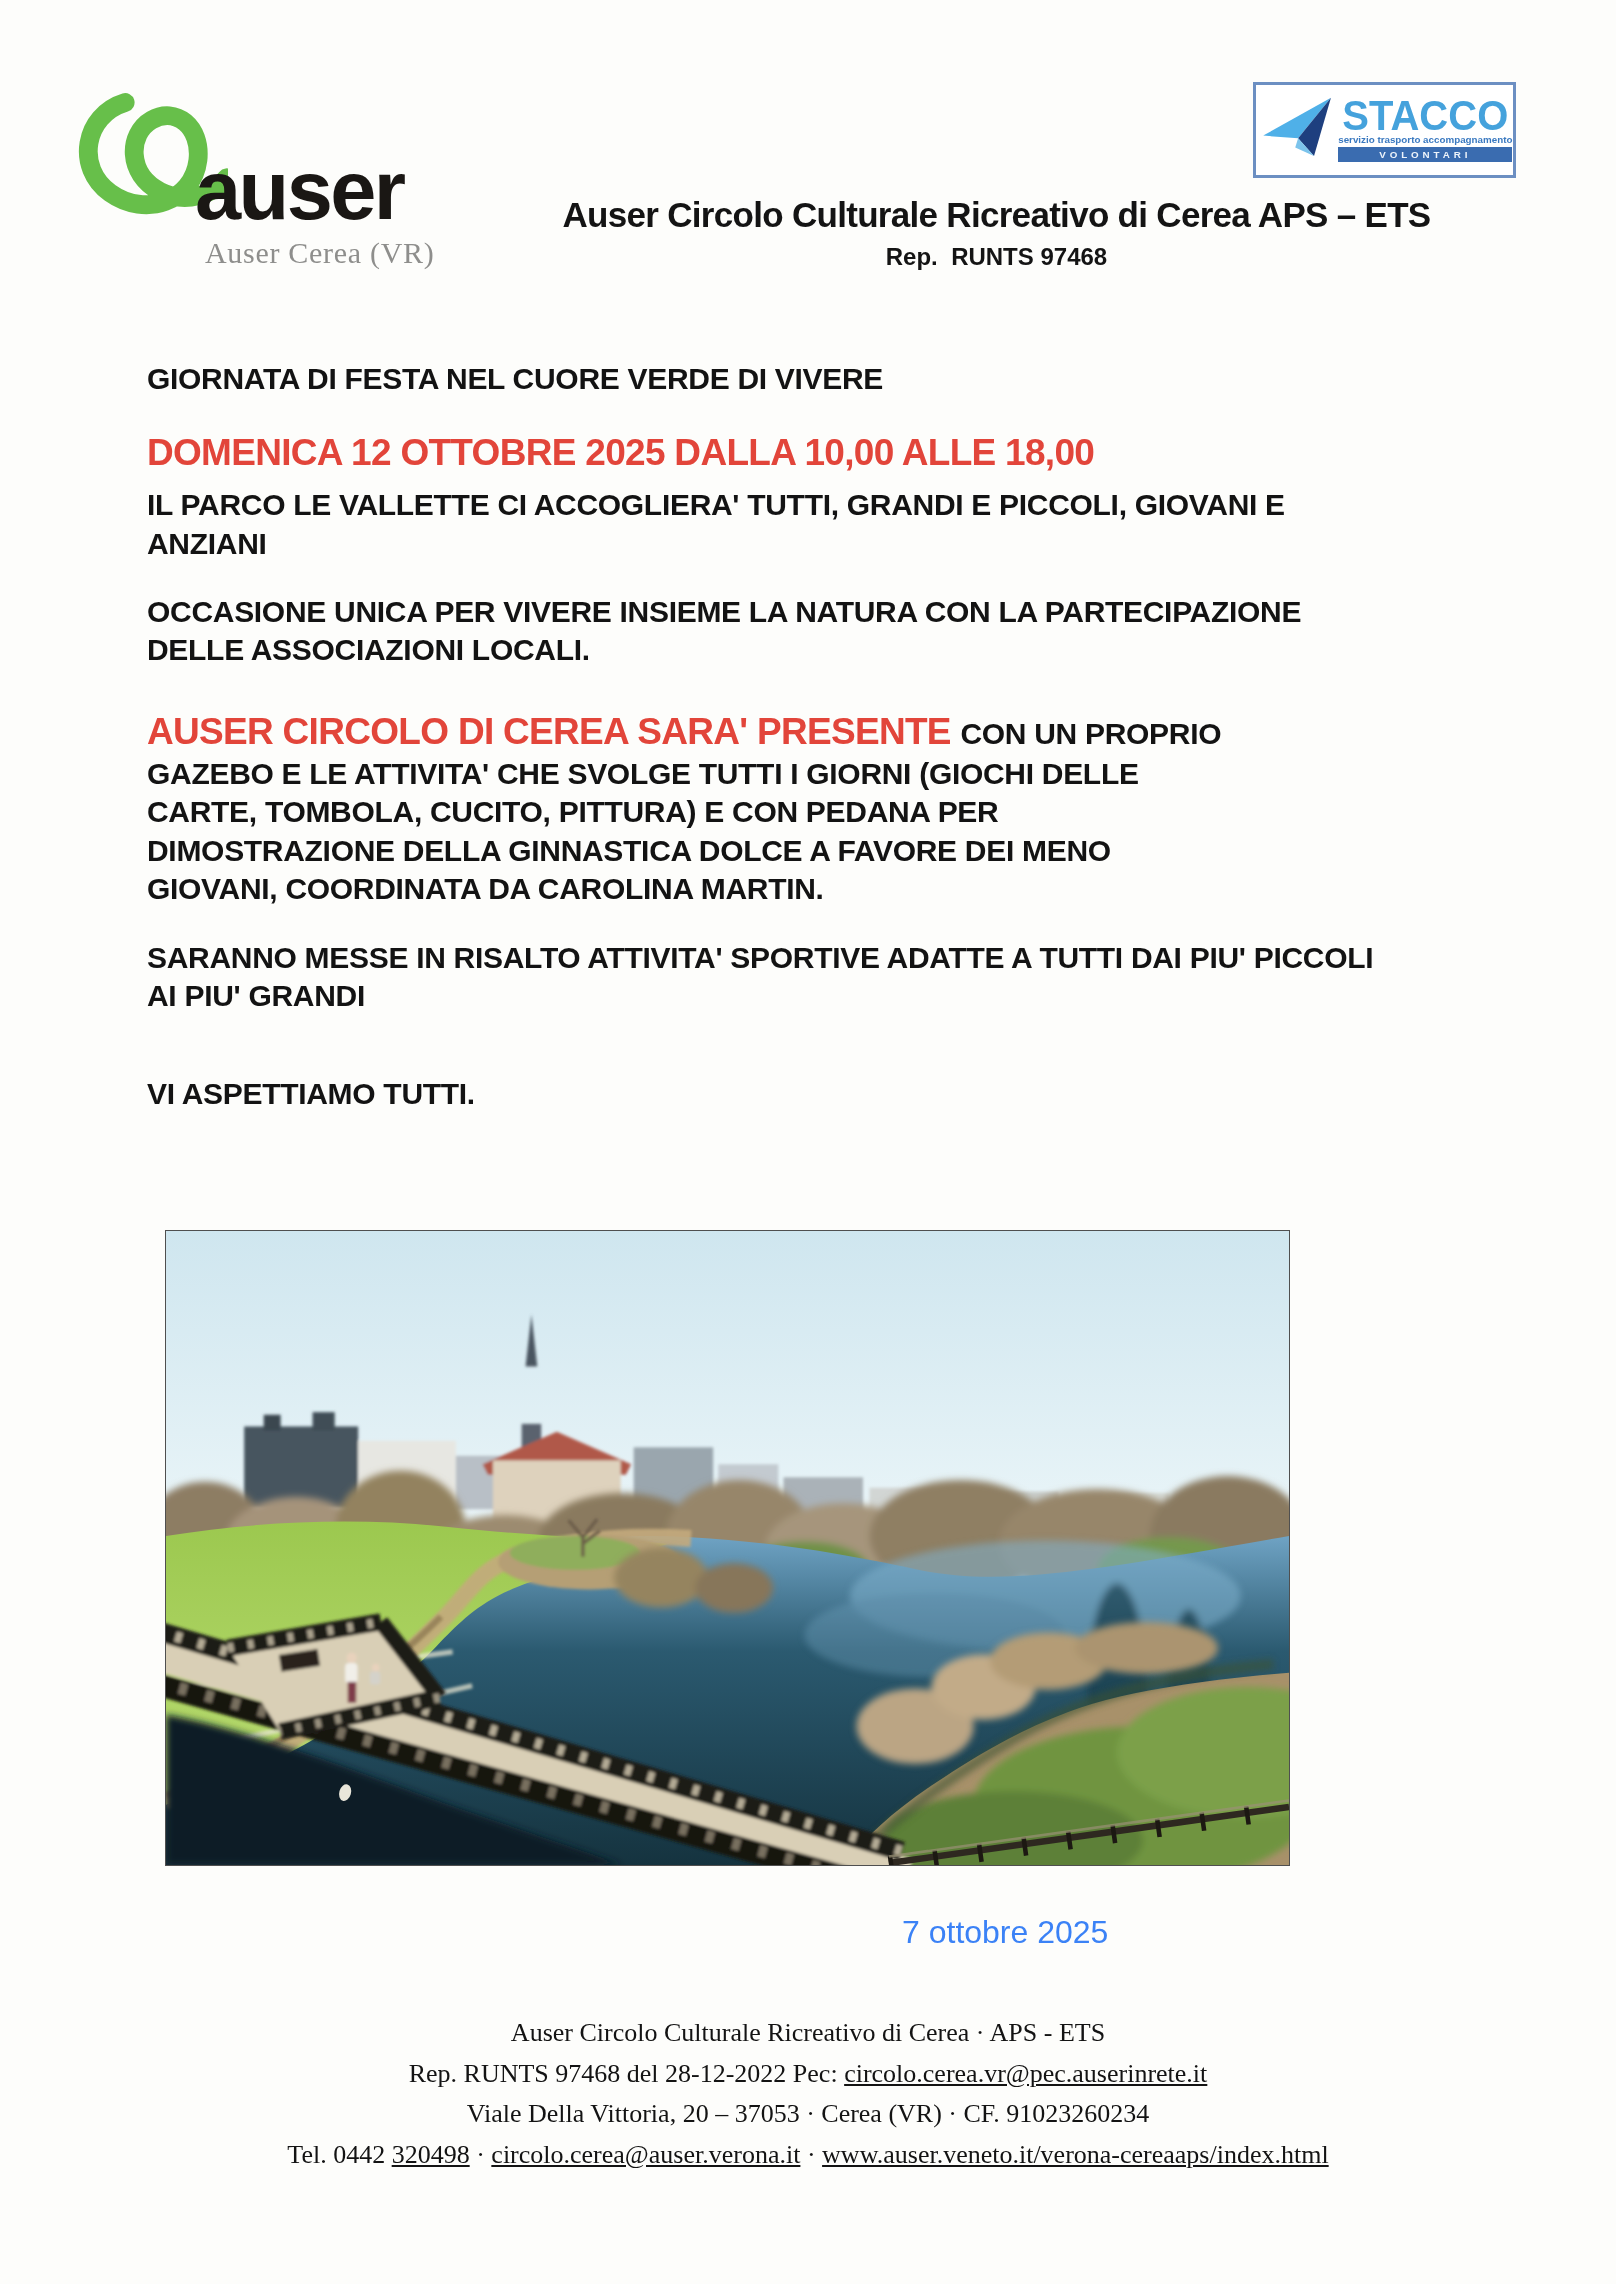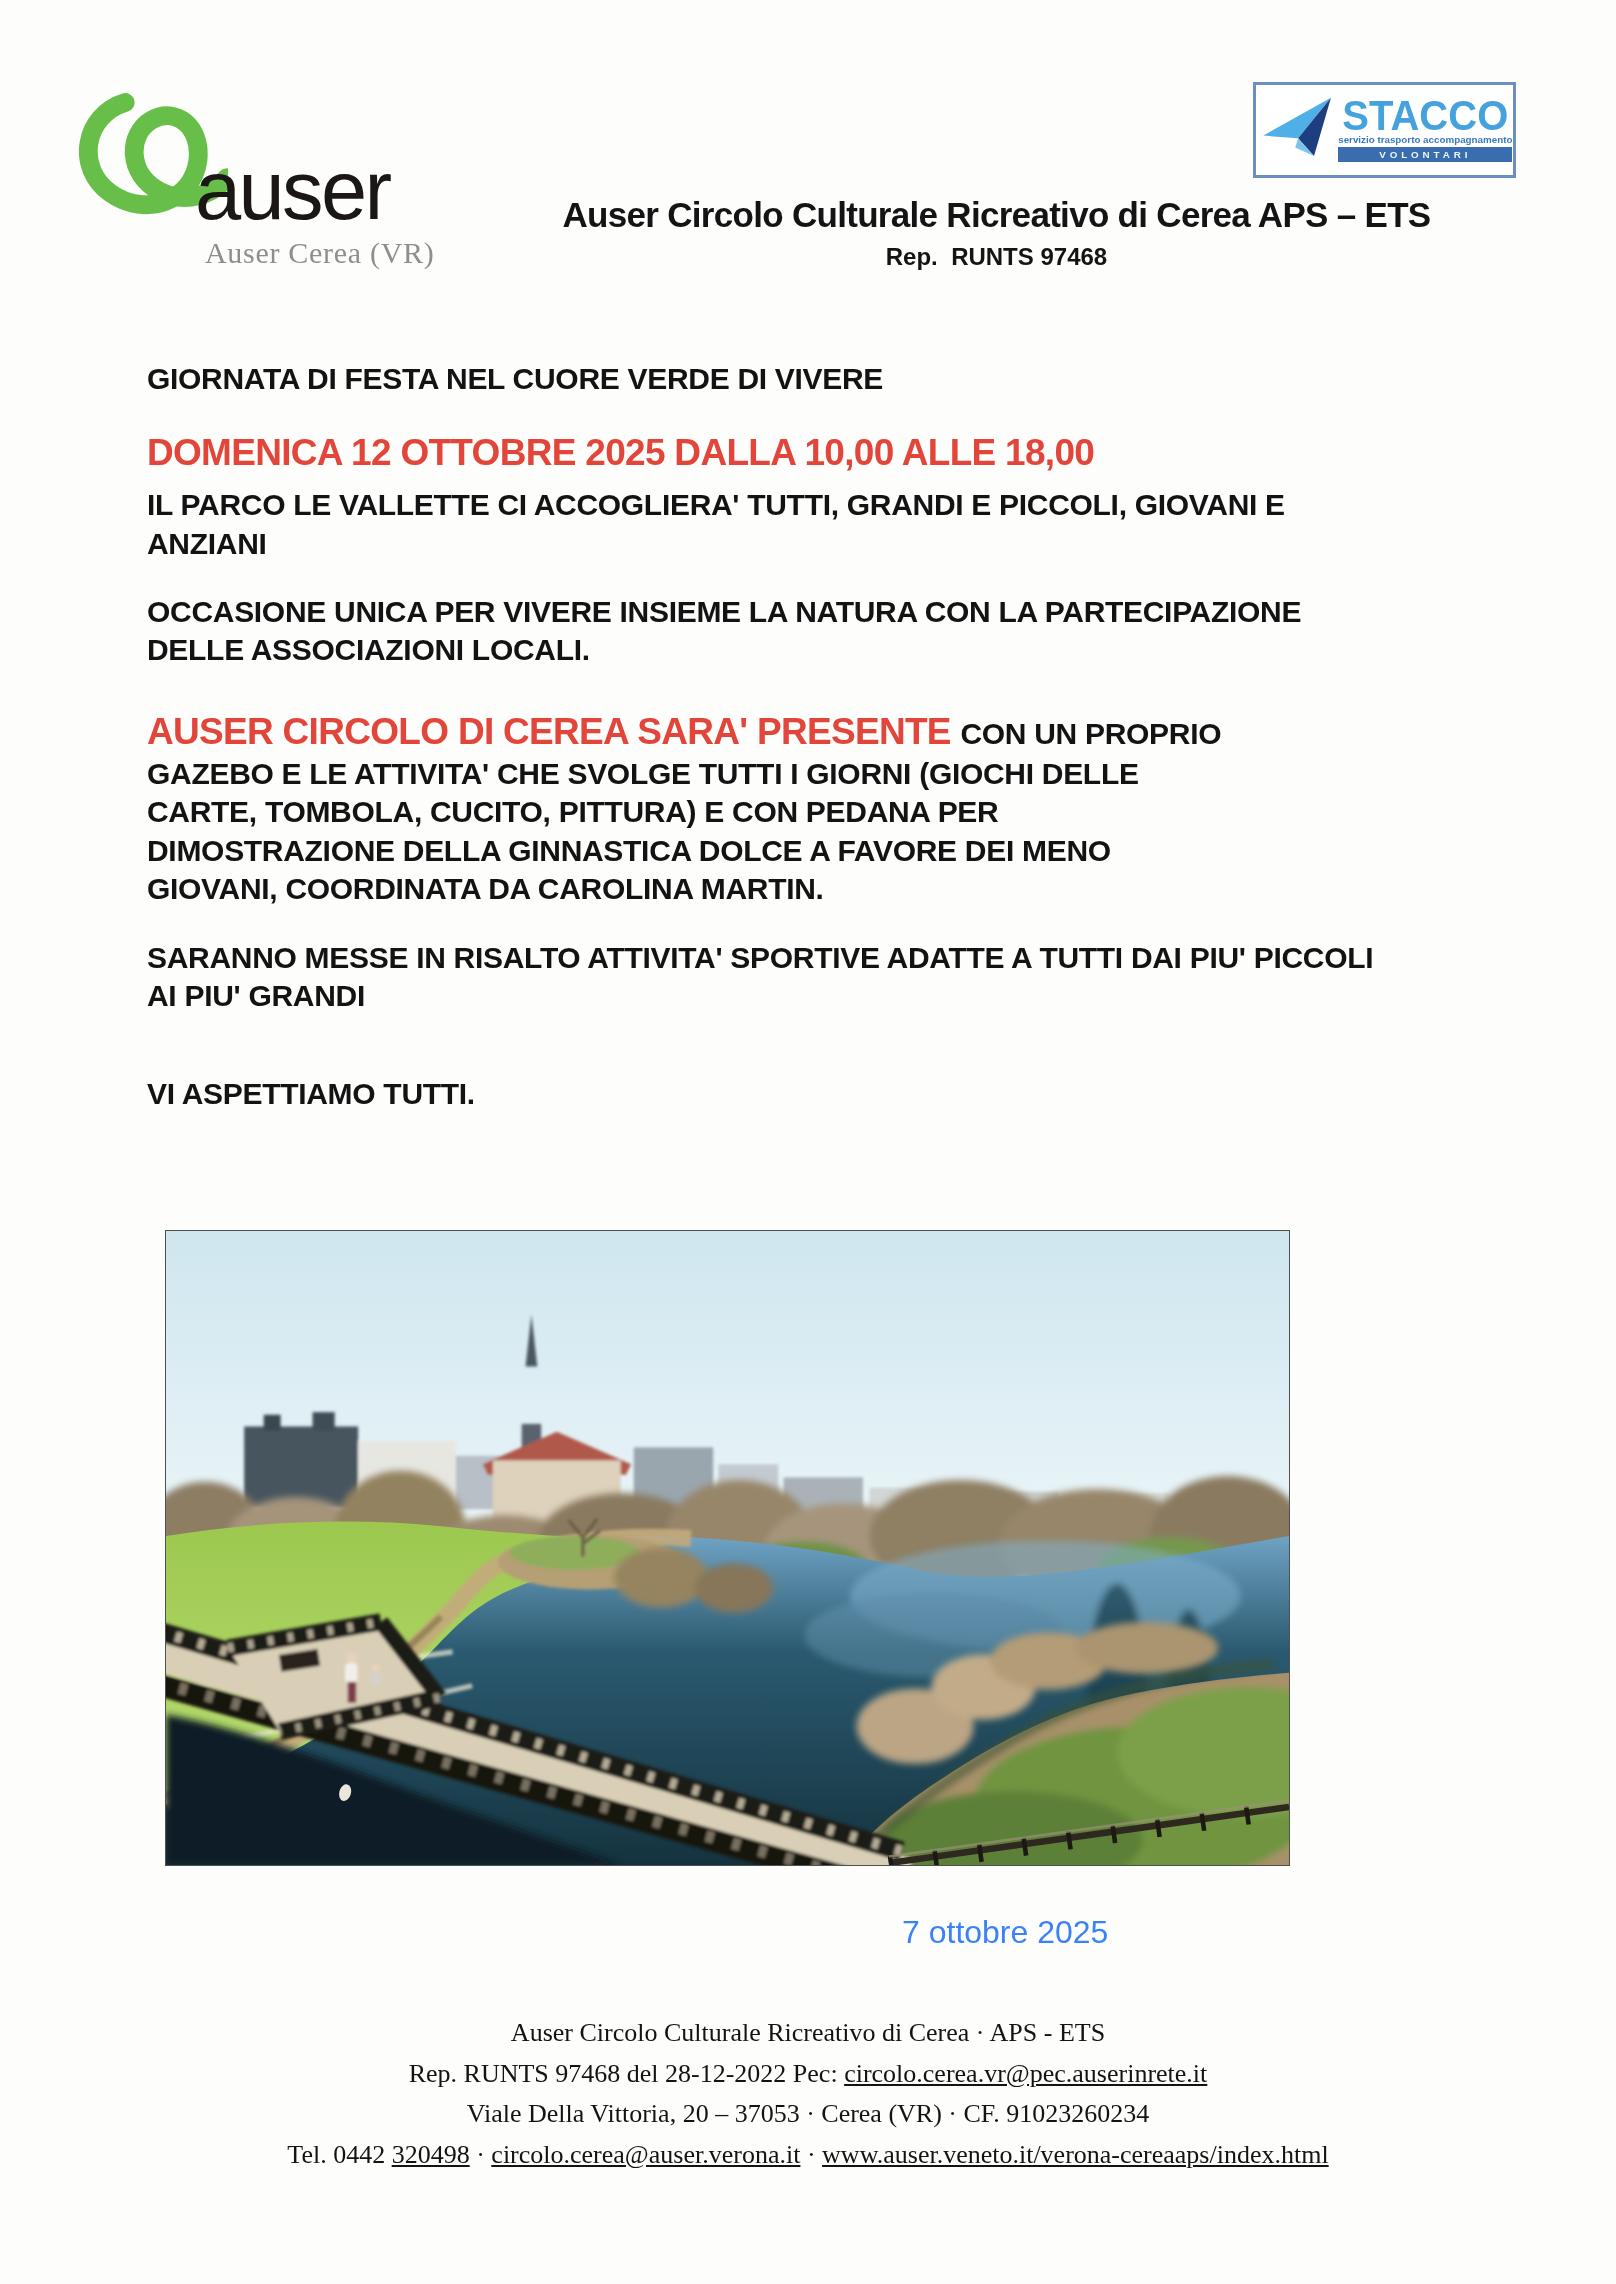--- a/index.html
+++ b/index.html
@@ -2,21 +2,21 @@
 <html style="font-size:10.4px"><head>
 <meta charset="utf-8">
 <style>
   html,body{margin:0;padding:0;background:#9a9a9a;}
   .page{position:relative;width:1616px;height:2284px;background:#fdfdfb;
         font-family:"Liberation Sans",sans-serif;color:#121212;overflow:hidden;}
 
   
   .auser-logo{position:absolute;left:65px;top:85px;width:378px;height:195px;}
   .auser-swirl{position:absolute;left:0;top:0;width:163px;height:163px;}
-  .auser-brand{position:absolute;left:130px;top:64px;font-size:83px;font-weight:normal;
+  .auser-brand{position:absolute;left:130px;top:64px;font-size:83px;font-weight:bold;
                letter-spacing:-2.6px;color:#1a1714;line-height:1;}
   .auser-sub{position:absolute;left:140px;top:151px;font-family:"Liberation Serif",serif;
              font-size:30px;color:#8e8e8c;letter-spacing:0.7px;}
 
   .header-center{position:absolute;left:482px;top:195px;width:1029px;text-align:center;}
   .org-title{font-size:35px;font-weight:bold;letter-spacing:-0.7px;color:#141414;}
   .org-rep{font-size:24px;font-weight:bold;margin-top:7.8px;white-space:pre;color:#141414;}
 
   .stacco{position:absolute;left:1253px;top:82px;width:263px;height:96px;border:3.3px solid #6c8fc2;
           background:#fff;box-sizing:border-box;display:flex;align-items:center;padding:2.6px 6.5px 2.6px 3.9px;}

